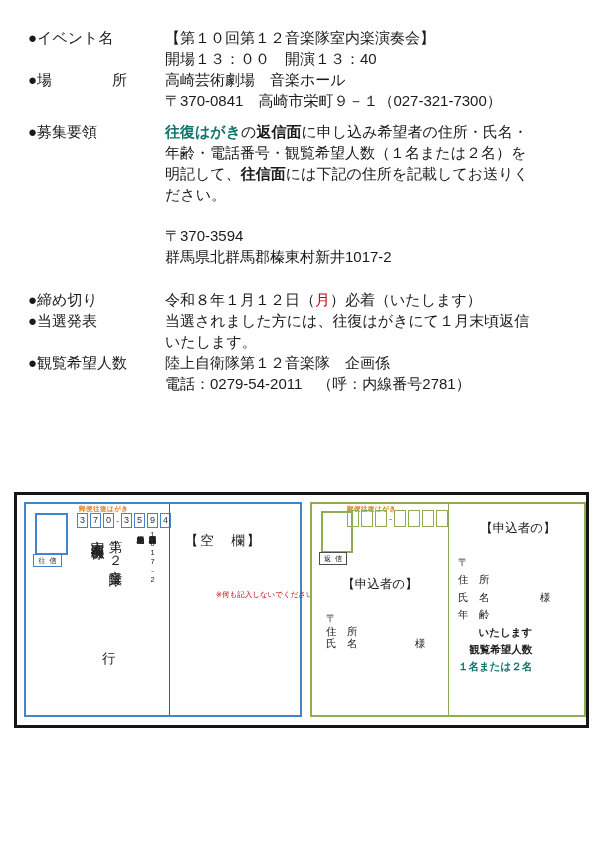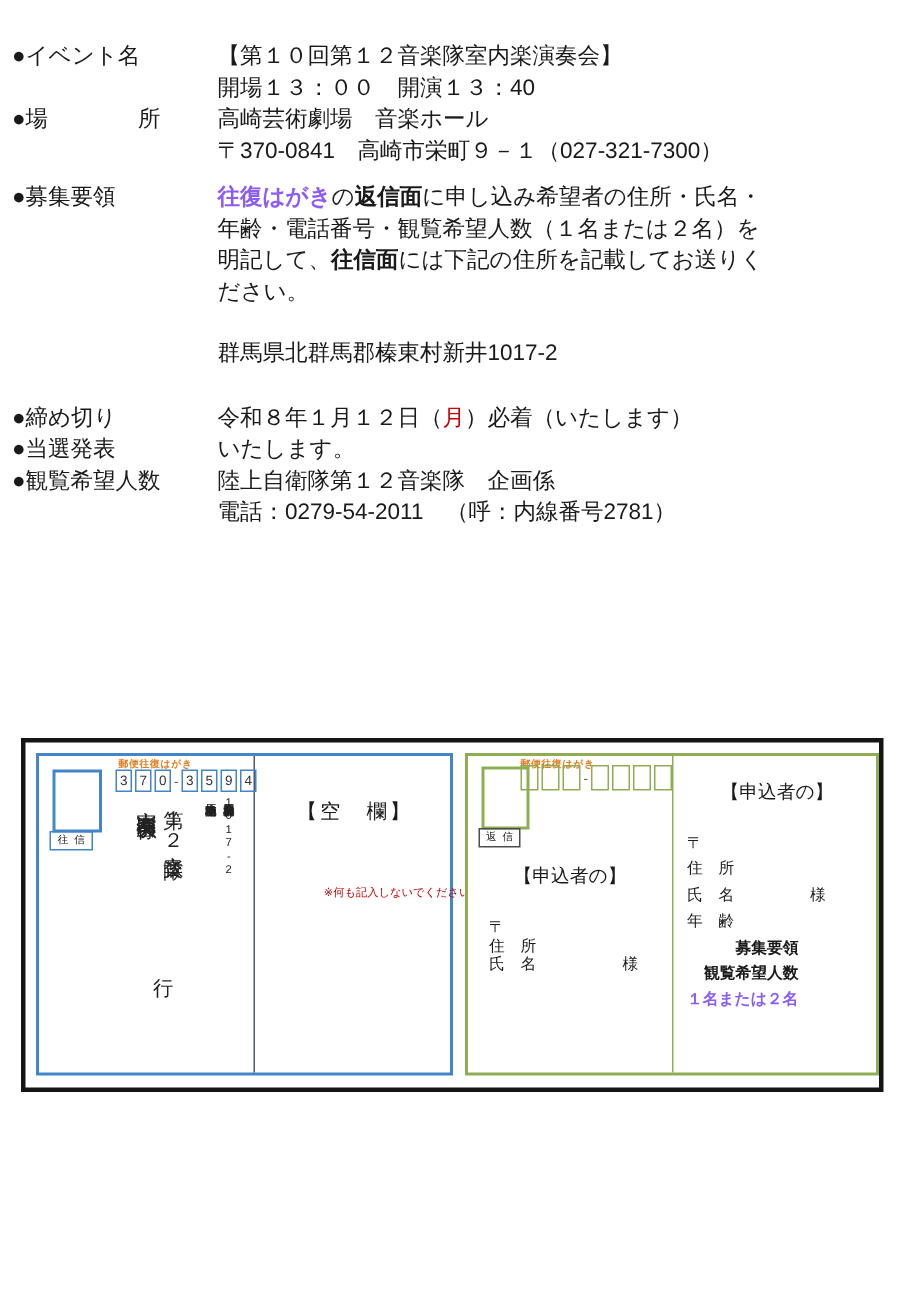--- a/index.html
+++ b/index.html
@@ -4,25 +4,25 @@
 <style>
   html,body{margin:0;padding:0;}
   body{
     width:600px;height:866px;position:relative;background:#ffffff;
     font-family:"Liberation Sans","DejaVu Sans",sans-serif;
     color:#1a1a1a;overflow:hidden;
   }
   
   .doc{position:absolute;left:8px;top:27px;width:584px;font-size:15px;line-height:21px;}
   .row{display:flex;align-items:flex-start;}
-  .label{width:137px;flex:0 0 137px;}
+  .label{width:137px;flex:0 0 137px;margin-left:20px;}
   .content{flex:1;}
   .content.narrow{max-width:374px;}
   .red{color:#c00000;}
-  .rb{color:#8b5cf6;font-weight:bold;}
+  .rb{color:#0f766e;font-weight:bold;}
   .b{font-weight:bold;text-align:right;}
   .gap10{height:10px;} .gap20{height:20px;} .gap22{height:22px;}
   
   .figure{position:absolute;left:14px;top:492px;width:575px;height:236px;
     border:3px solid #151515;box-sizing:border-box;background:#fff;}
   .card{position:absolute;box-sizing:border-box;background:#fff;}
   .card-blue{left:7px;top:7px;width:278px;height:215px;border:2px solid #4285c8;}
   .card-green{left:293px;top:7px;width:276px;height:215px;border:2px solid #8fad52;}
   .vdiv{position:absolute;top:0;bottom:0;width:1px;}
   .vdiv-blue{left:143px;background:#4d5a66;}
@@ -43,21 +43,21 @@
   .pbox-blue{width:11px;height:15px;line-height:13px;font-size:9px;border:1px solid #4285c8;color:#333;}
   .pbox-green{width:12px;height:17px;border:1px solid #8fad52;}
   .pdash{font-size:9px;color:#555;}
   .v-small{position:absolute;left:108px;top:26px;height:160px;
     writing-mode:vertical-rl;text-orientation:upright;
     font-size:7.5px;line-height:12px;letter-spacing:0;color:#222;}
   .v-large{position:absolute;left:62px;top:26px;height:150px;
     writing-mode:vertical-rl;text-orientation:upright;
     font-size:13.5px;line-height:18px;letter-spacing:1px;color:#222;}
   .v-go{position:absolute;left:76px;top:146px;font-size:13.5px;color:#222;}
-  .blank-title{position:absolute;left:143px;width:135px;top:28px;text-align:center;
+  .blank-title{position:absolute;left:130px;width:135px;top:28px;text-align:center;
     font-size:13.5px;letter-spacing:2px;}
   .blank-note{position:absolute;left:143px;width:135px;top:86px;text-align:center;
     font-size:7.5px;color:#c00000;white-space:nowrap;padding-left:32px;}
   .front-title{position:absolute;left:0;width:136px;top:72px;text-align:center;font-size:12.5px;}
   .back-title{position:absolute;left:136px;width:140px;top:16px;text-align:center;font-size:12.5px;}
   .front-fields{position:absolute;left:14px;top:108px;font-size:10.5px;line-height:12.5px;}
   .back-fields{position:absolute;left:146px;top:50px;font-size:10.5px;line-height:17.4px;}
   .fline{position:relative;white-space:nowrap;}
   .hon-front{position:absolute;left:89px;top:0;}
   .hon-back{position:absolute;left:82px;top:0;}
@@ -95,34 +95,36 @@
   <div class="row">
     <div class="label">●募集要領</div>
     <div class="content narrow"><span class="rb">往復はがき</span><span>の</span><span class="b">返信面</span><span>に申し込み希望者の住所・氏名・年齢・電話番号・観覧希望人数（１名または２名）を明記して、</span><span class="b">往信面</span><span>には下記の住所を記載してお送りください。</span></div>
   </div>
 
   <div class="gap20"></div>
 
   <div class="row">
     <div class="label"></div>
     <div class="content">
+      <div>〒370-3594</div>
       <div>群馬県北群馬郡榛東村新井1017-2</div>
     </div>
   </div>
 
   <div class="gap22"></div>
 
   <div class="row">
     <div class="label">●締め切り</div>
     <div class="content"><span>令和８年１月１２日（</span><span class="red">月</span><span>）必着（いたします）</span></div>
   </div>
 
   <div class="row">
     <div class="label">●当選発表</div>
     <div class="content">
+      <div>当選されました方には、往復はがきにて１月末頃返信</div>
       <div>いたします。</div>
     </div>
   </div>
 
   <div class="row">
     <div class="label">●観覧希望人数</div>
     <div class="content">
       <div>陸上自衛隊第１２音楽隊　企画係</div>
       <div>電話：0279-54-2011　（呼：内線番号2781）</div>
     </div>
@@ -188,19 +190,19 @@
 
     <div class="back-title">【申込者の】</div>
     <div class="back-fields">
       <div class="fline">〒</div>
       <div class="fline">住　所</div>
       <div class="fline">
         <span>氏　名</span>
         <span class="hon-back">様</span>
       </div>
       <div class="fline">年　齢</div>
-      <div class="fline b">募集要領</div>
+      <div class="fline b">いたします</div>
       <div class="fline b">観覧希望人数</div>
       <div class="fline rb">１名または２名</div>
     </div>
   </div>
 
 </div>
 
 </body></html>

